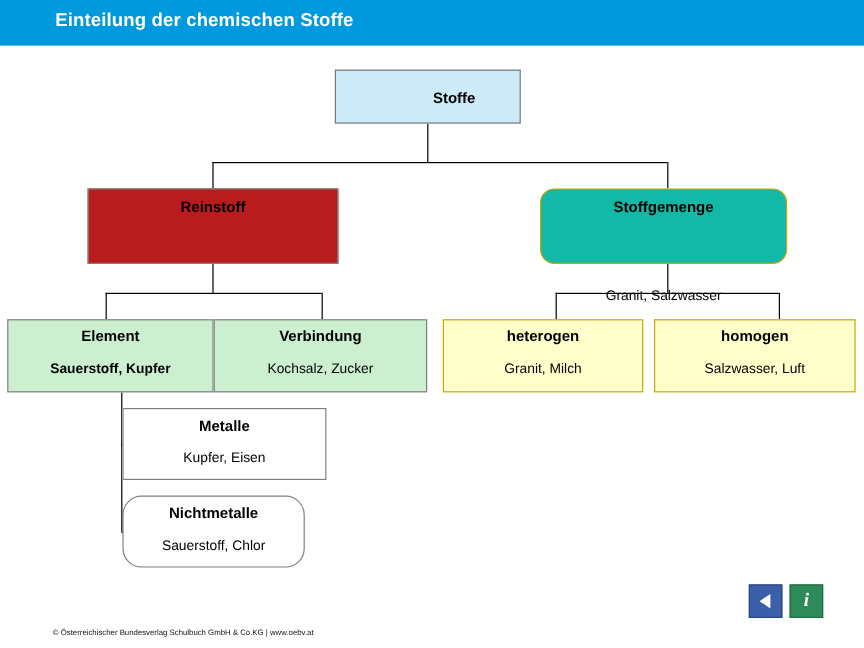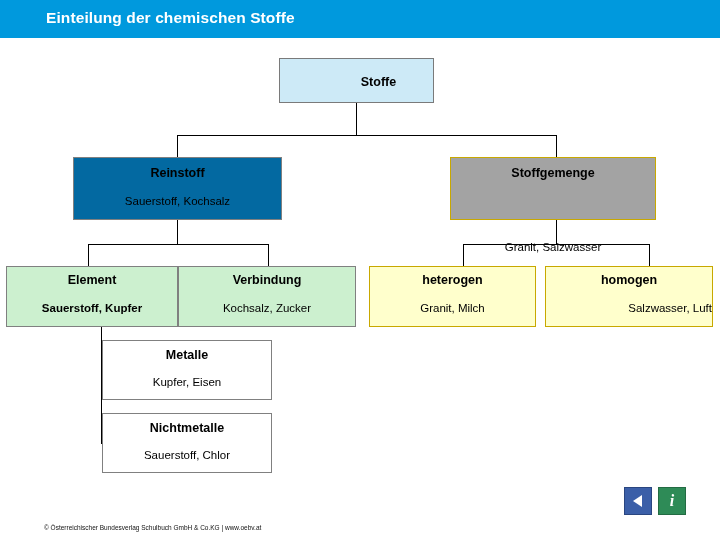--- a/index.html
+++ b/index.html
@@ -55,23 +55,23 @@
     line-height: 1;
   }
   .node .examples {
     font-size: 11.5px;
     color: #000000;
     line-height: 1;
   }
 
   .blue  { background: #cdeaf7; border-color: #7a7a7a; }
   .green { background: #ccf0cf; border-color: #808080; }
-  .greenmid { background: #0369a1; border-color: #808080; }
+  .greenmid { background: #b91c1c; border-color: #808080; }
   .yellow { background: #ffffcc; border-color: #c8a800; }
-  .yellowmid { background: #a3a3a3; border-color: #c8a800; }
+  .yellowmid { background: #14b8a6; border-color: #c8a800; border-radius: 12px; }
   .white { background: #ffffff; border-color: #808080; }
 
   
   .line {
     position: absolute;
     background: #000000;
     z-index: 1;
   }
   .hline { height: 1px; }
   .vline { width: 1px; }
@@ -152,21 +152,20 @@
 <div class="line vline" style="left:101px; top:327px; height:116px;"></div>
 <div class="line hline" style="left:101px; top:370px; width:2px;"></div>
 <div class="line hline" style="left:101px; top:443px; width:2px;"></div>
 
 <div class="node blue" style="left:279px; top:58px; width:155px; height:45px;">
   <div class="title cell-stack" style="top:17px;margin-left:44px;">Stoffe</div>
 </div>
 
 <div class="node greenmid" style="left:73px; top:157px; width:209px; height:63px;">
   <div class="title cell-stack" style="top:9px;">Reinstoff</div>
-  <div class="examples cell-stack" style="top:38px;">Sauerstoff, Kochsalz</div>
 </div>
 
 <div class="node yellowmid" style="left:450px; top:157px; width:206px; height:63px;">
   <div class="title cell-stack" style="top:9px;">Stoffgemenge</div>
   <div class="examples cell-stack" style="top:38px;margin-top:46px;">Granit, Salzwasser</div>
 </div>
 
 <div class="node green" style="left:6px; top:266px; width:172px; height:61px;">
   <div class="title cell-stack" style="top:7px;">Element</div>
   <div class="examples cell-stack" style="top:36px;font-weight:bold;">Sauerstoff, Kupfer</div>
@@ -177,29 +176,29 @@
   <div class="examples cell-stack" style="top:36px;">Kochsalz, Zucker</div>
 </div>
 
 <div class="node yellow" style="left:369px; top:266px; width:167px; height:61px;">
   <div class="title cell-stack" style="top:7px;">heterogen</div>
   <div class="examples cell-stack" style="top:36px;">Granit, Milch</div>
 </div>
 
 <div class="node yellow" style="left:545px; top:266px; width:168px; height:61px;">
   <div class="title cell-stack" style="top:7px;">homogen</div>
-  <div class="examples cell-stack" style="top:36px;text-align:right;">Salzwasser, Luft</div>
+  <div class="examples cell-stack" style="top:36px;">Salzwasser, Luft</div>
 </div>
 
 <div class="node white" style="left:102px; top:340px; width:170px; height:60px;">
   <div class="title cell-stack" style="top:8px;">Metalle</div>
   <div class="examples cell-stack" style="top:36px;">Kupfer, Eisen</div>
 </div>
 
-<div class="node white" style="left:102px; top:413px; width:170px; height:60px;">
+<div class="node white" style="left:102px; top:413px; width:152px; height:60px;border-radius:16px;">
   <div class="title cell-stack" style="top:8px;">Nichtmetalle</div>
   <div class="examples cell-stack" style="top:36px;">Sauerstoff, Chlor</div>
 </div>
 
 <div id="nav-back">
   <div class="arrow"></div>
 </div>
 <div id="nav-info">i</div>
 <div id="copyright">© Österreichischer Bundesverlag Schulbuch GmbH &amp; Co.KG | www.oebv.at</div>
 

